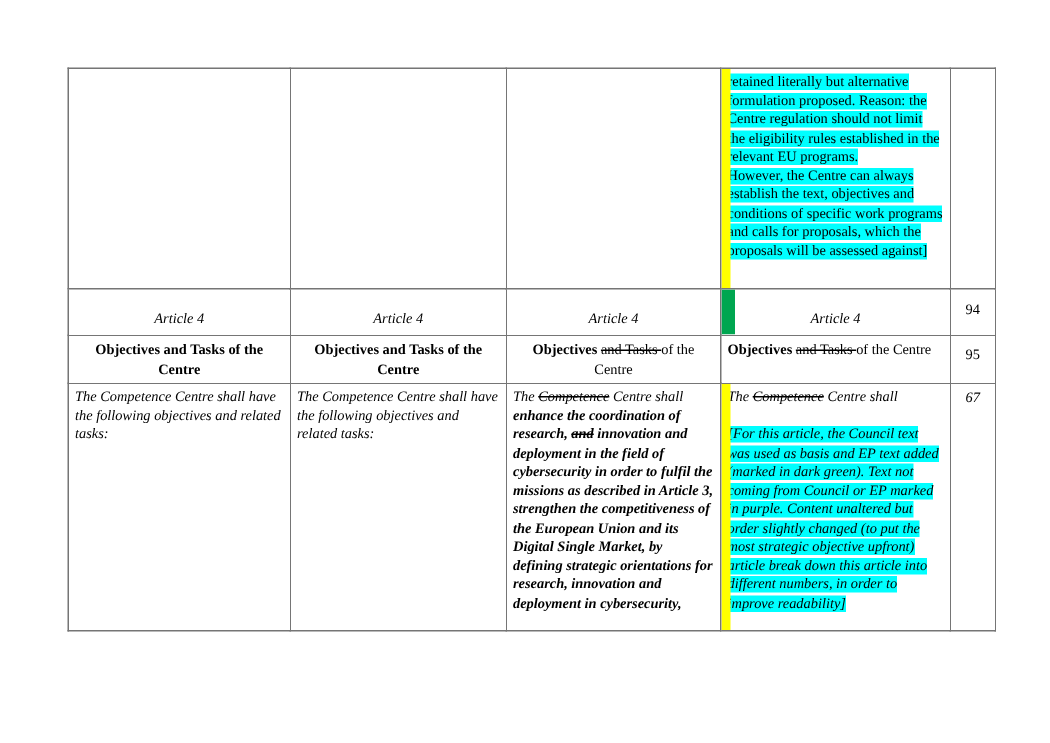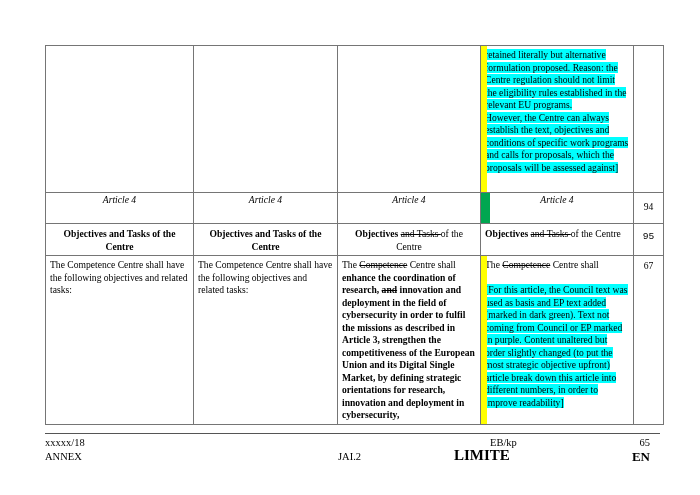--- a/index.html
+++ b/index.html
@@ -23,28 +23,28 @@
     font-size: 9.6px;
     line-height: 12.5px;
     padding: 3px 4px 2px 4px;
     overflow: hidden;
     position: relative;
     background: #fff;
   }
   tr.r1 > td { height: 147px; }
   tr.r2 > td { height: 31px; }
   tr.r3 > td { height: 31px; }
-  tr.r4 > td { height: 165px; }
+  tr.r4 > td { height: 165px; font-style: italic; }
 
   td.center { text-align: center; }
-  tr.r2 td { padding-top: 1px; }
+  tr.r2 td { padding-top: 14px; }
   tr.r3 td { padding-top: 4px; }
   td.num { text-align: center; font-size: 10px; margin-top: 22px; }
   tr.r2 td.num { padding-top: 8px; }
-  tr.r3 td.num { padding-top: 7px; font-family: Liberation Mono, monospace; }
+  tr.r3 td.num { padding-top: 7px; }
   tr.r4 td.num { padding-top: 4px; }
 
   td.has-stripe { padding-left: 10px; }
   .stripe { position: absolute; left: 0; top: 0; bottom: 0; }
   .stripe.yellow { width: 6px; background: #ffff00; }
   .stripe.green  { width: 9px; background: #00a650; }
 
   .para { margin: 0; }
   .para.gap { margin-top: 12.5px; }
   .seg.b  { font-weight: bold; }
@@ -164,23 +164,14 @@
           <div>
               <div class="para"><span class="seg">The </span><span class="seg s">Competence</span><span class="seg"> Centre shall</span></div>
               <div class="para gap"><span class="seg hl">[For this article, the Council text was used as basis and EP text added (marked in dark green). Text not coming from Council or EP marked in purple. Content unaltered but order slightly changed (to put the most strategic objective upfront) article break down this article into different numbers, in order to improve readability]</span></div>
             </div>
         </td>
         <td class="num">67</td>
       </tr>
     </tbody>
   </table>
 
-  <div class="footer">
-    <span class="doc-number">xxxxx/18</span>
-    <span class="annex">ANNEX</span>
-    <span class="unit">JAI.2</span>
-    <span class="initials">EB/kp</span>
-    <span class="limite">LIMITE</span>
-    <span class="page-number">65</span>
-    <span class="lang">EN</span>
-  </div>
 
 </div>
 
 </body></html>

